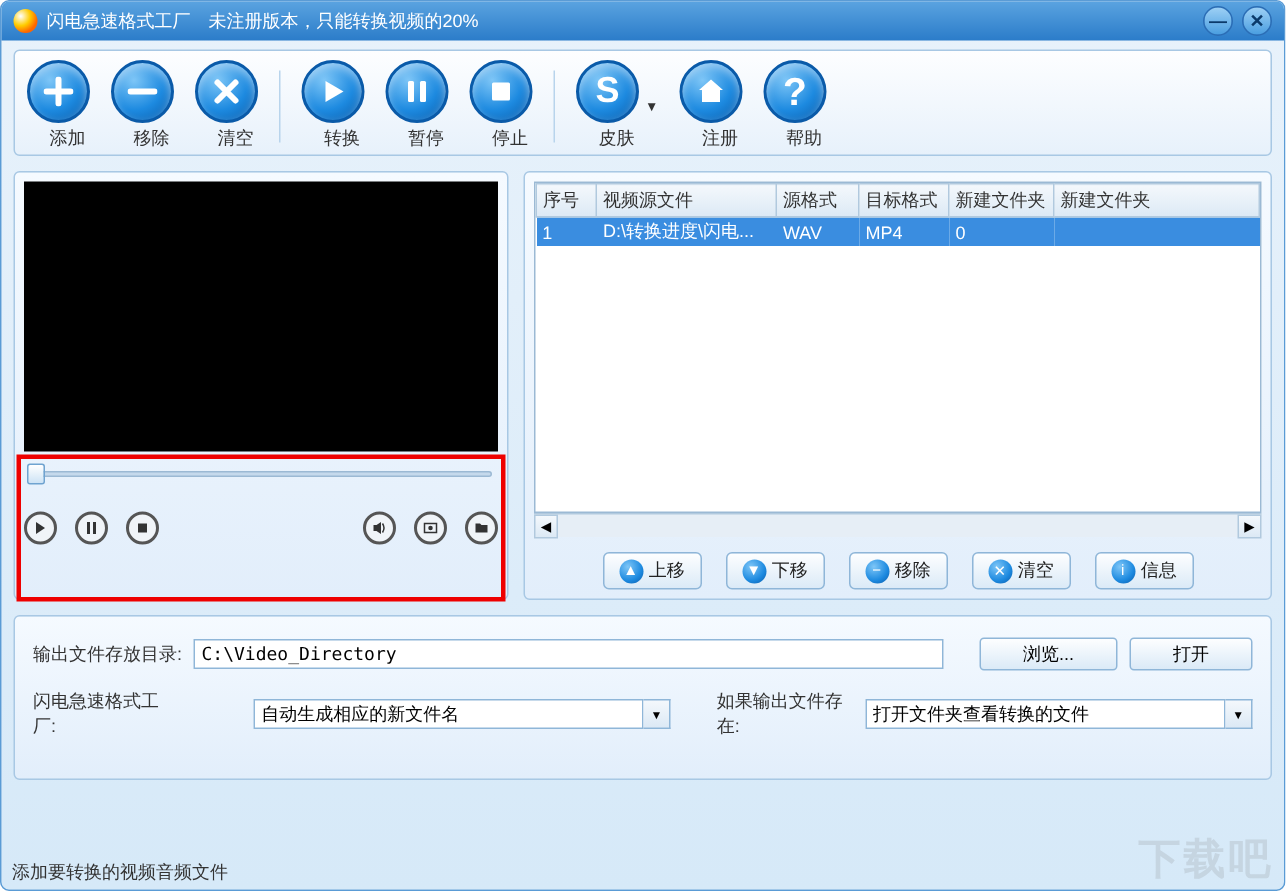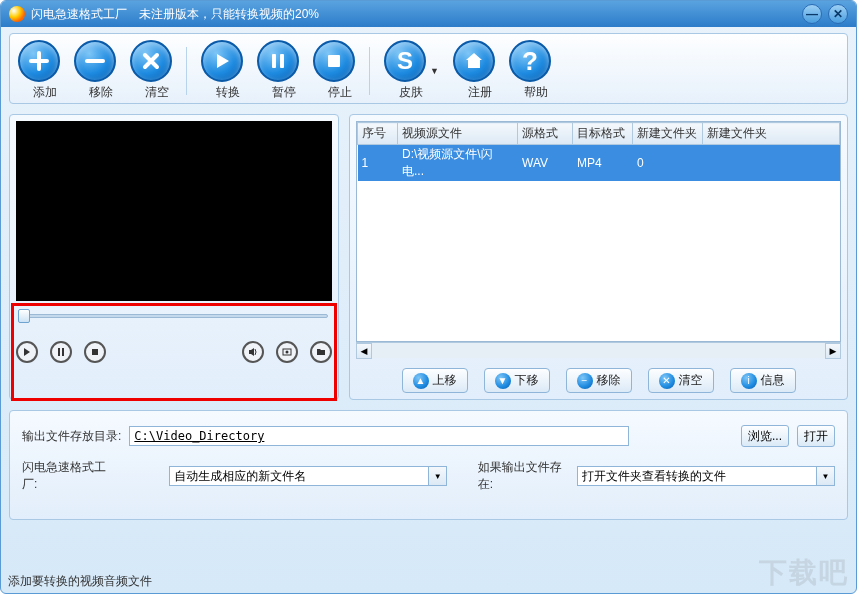--- a/index.html
+++ b/index.html
@@ -44,25 +44,25 @@
 .hscroll .arrow { width: 16px; height: 16px; background: linear-gradient(#f4f8fc,#dce9f5); border: 1px solid #b1c9de; font-size: 9px; display: flex; align-items: center; justify-content: center; cursor: pointer; }
 .hscroll .track { flex: 1; }
 
 .listbtns { display: flex; gap: 16px; margin-top: 10px; justify-content: center; }
 .pillbtn { display: flex; align-items: center; gap: 4px; background: linear-gradient(#fdfeff,#dbeaf7); border: 1px solid #8fb6d8; border-radius: 4px; padding: 3px 10px; cursor: pointer; font-size: 12px; color: #222; }
 .pillbtn .ico { width: 16px; height: 16px; border-radius: 50%; background: radial-gradient(circle at 35% 30%,#7ec6f7,#1d8ae0 60%,#0a5aa8); color: #fff; font-size: 10px; display: flex; align-items: center; justify-content: center; }
 
 .bottom-panel { margin-top: 10px; padding: 14px 12px; }
 .formrow { display: flex; align-items: center; gap: 8px; margin-bottom: 12px; }
 .formrow label { font-size: 12px; color: #333; }
-.txtinput { flex: 1; height: 20px; border: 1px solid #8fb6d8; background: #fff; padding: 0 4px; font-family: monospace; font-size: 12px; text-decoration: underline; }
+.txtinput { flex: 1; height: 20px; border: 1px solid #8fb6d8; background: #fff; padding: 0 4px; font-family: monospace; font-size: 12px; }
 .selwrap { position: relative; display: inline-flex; }
 .selinput { height: 20px; border: 1px solid #8fb6d8; background: #fff; padding: 0 4px; font-size: 12px; }
 .selarrow { width: 18px; height: 20px; border: 1px solid #8fb6d8; border-left: none; background: linear-gradient(#f4f8fc,#dce9f5); display: flex; align-items: center; justify-content: center; font-size: 8px; cursor: pointer; }
-.btn { height: 22px; padding: 0 6px; background: linear-gradient(#fdfeff,#dbeaf7); border: 1px solid #8fb6d8; border-radius: 3px; cursor: pointer; font-size: 12px; }
+.btn { height: 22px; padding: 0 28px; background: linear-gradient(#fdfeff,#dbeaf7); border: 1px solid #8fb6d8; border-radius: 3px; cursor: pointer; font-size: 12px; }
 
 .statusbar { position: absolute; bottom: 4px; left: 8px; font-size: 12px; color: #333; }
 .watermark { position: absolute; right: 8px; bottom: 2px; font-size: 28px; color: rgba(120,120,120,.18); font-weight: bold; letter-spacing: 2px; pointer-events: none; font-family: Liberation Serif, serif; }
 
 svg { display: block; }
 </style>
 </head>
 <body>
 
 <div class="window">
@@ -202,21 +202,21 @@
               <th style="width:120px">视频源文件</th>
               <th style="width:55px">源格式</th>
               <th style="width:60px">目标格式</th>
               <th style="width:70px">新建文件夹</th>
               <th>新建文件夹</th>
             </tr>
               </thead>
             <tbody>
               <tr class="selected">
                 <td>1</td>
-                <td>D:\视频源文件\闪电...</td>
+                <td>D:\转换进度\闪电...</td>
                 <td>WAV</td>
                 <td>MP4</td>
                 <td>0</td>
                 <td></td>
               </tr>
             </tbody>
           </table>
         </div>
         <div class="hscroll">
           <div class="arrow">◀</div>

